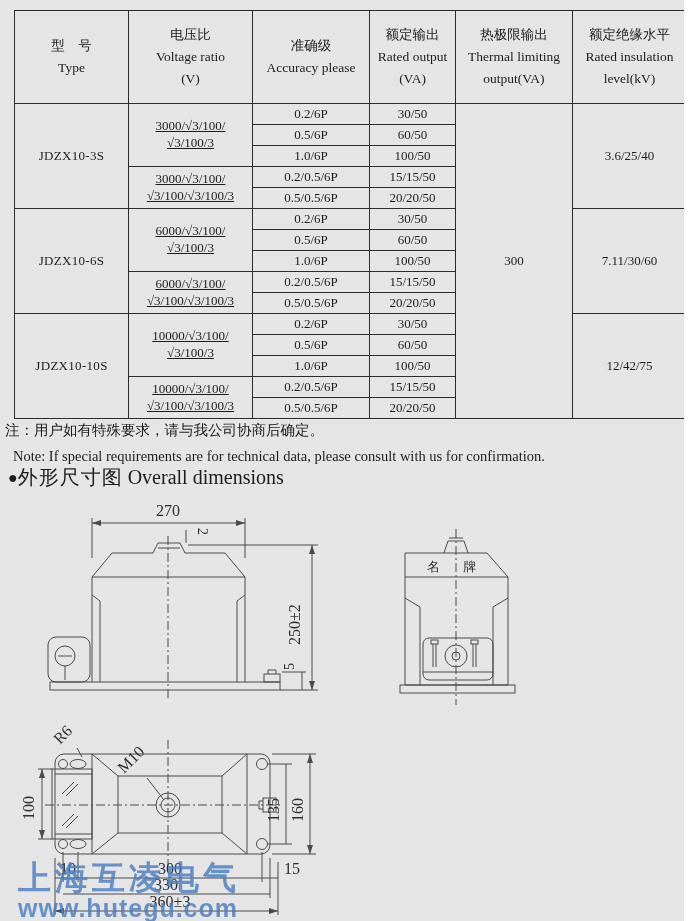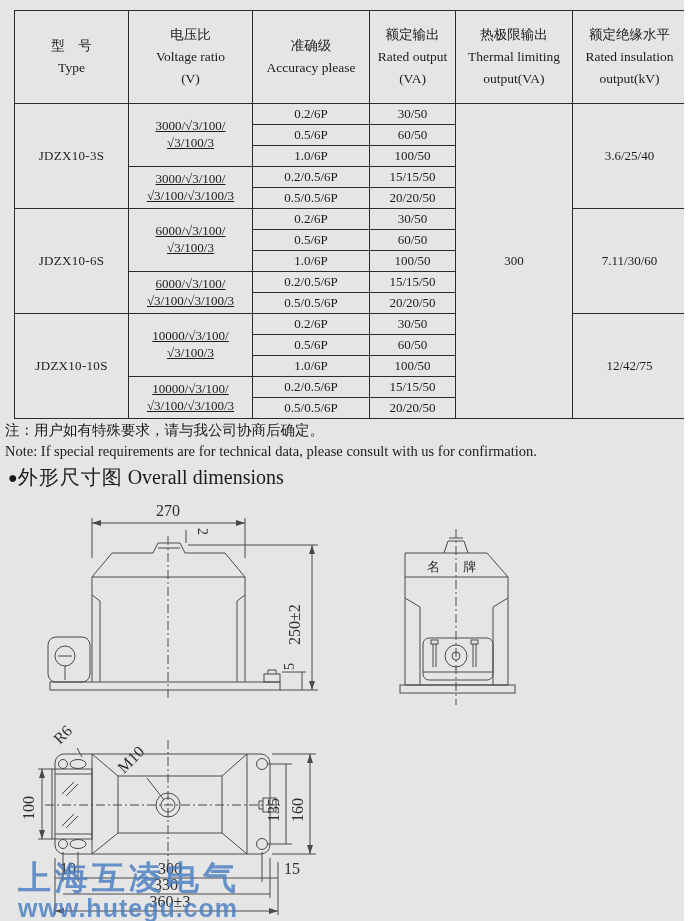--- a/index.html
+++ b/index.html
@@ -9,21 +9,21 @@
   table.spec{position:absolute;left:14px;top:10px;width:672px;border-collapse:collapse;table-layout:fixed;}
   table.spec td{border:1px solid #2b2b2b;text-align:center;vertical-align:middle;
                 padding:0;white-space:pre-line;font-size:13px;line-height:1.3;}
   table.spec tr.hdr td{height:92px;font-size:13.5px;line-height:1.65;}
   table.spec tr.r td{height:20px;}
   td.ratio{font-size:12.5px;line-height:1.35;text-decoration:underline;}
   td.typec{font-size:13.5px;letter-spacing:.3px;}
   
   .notes{position:absolute;left:5px;top:421px;}
   .note-zh{font-size:14.5px;margin:0 0 3px 0;}
-  .note-en{font-size:14.5px;margin:0;}
+  .note-en{font-size:14.5px;margin:8px;}
   
   .sec-head{position:absolute;left:8px;top:464px;font-size:20px;text-align:right;}
   .sec-head .bullet{font-size:16px;vertical-align:1px;}
   .sec-head .zh{letter-spacing:1px;}
   
   svg{position:absolute;}
   svg line,svg path,svg rect,svg circle,svg ellipse,svg polyline{stroke:#4a4a4a;stroke-width:1;fill:none;}
   svg text{fill:#2e2e2e;stroke:none;font-family:"Liberation Serif","DejaVu Serif",serif;}
   .dimtxt{font-size:16px;}
   .dimtxt-sm{font-size:14px;}
@@ -60,21 +60,21 @@
       <td>准确级
 Accuracy please</td>
       <td>额定输出
 Rated output
 (VA)</td>
       <td>热极限输出
 Thermal limiting
 output(VA)</td>
       <td>额定绝缘水平
 Rated insulation
-output(kV)</td>
+level(kV)</td>
     </tr>
 
     <tr class="r">
       <td class="typec" rowspan="5">JDZX10-3S</td>
       <td class="ratio" rowspan="3">3000/√3/100/
 √3/100/3</td>
       <td>0.2/6P</td>
       <td>30/50</td>
       <td rowspan="15">300</td>
       <td rowspan="5">3.6/25/40</td>

